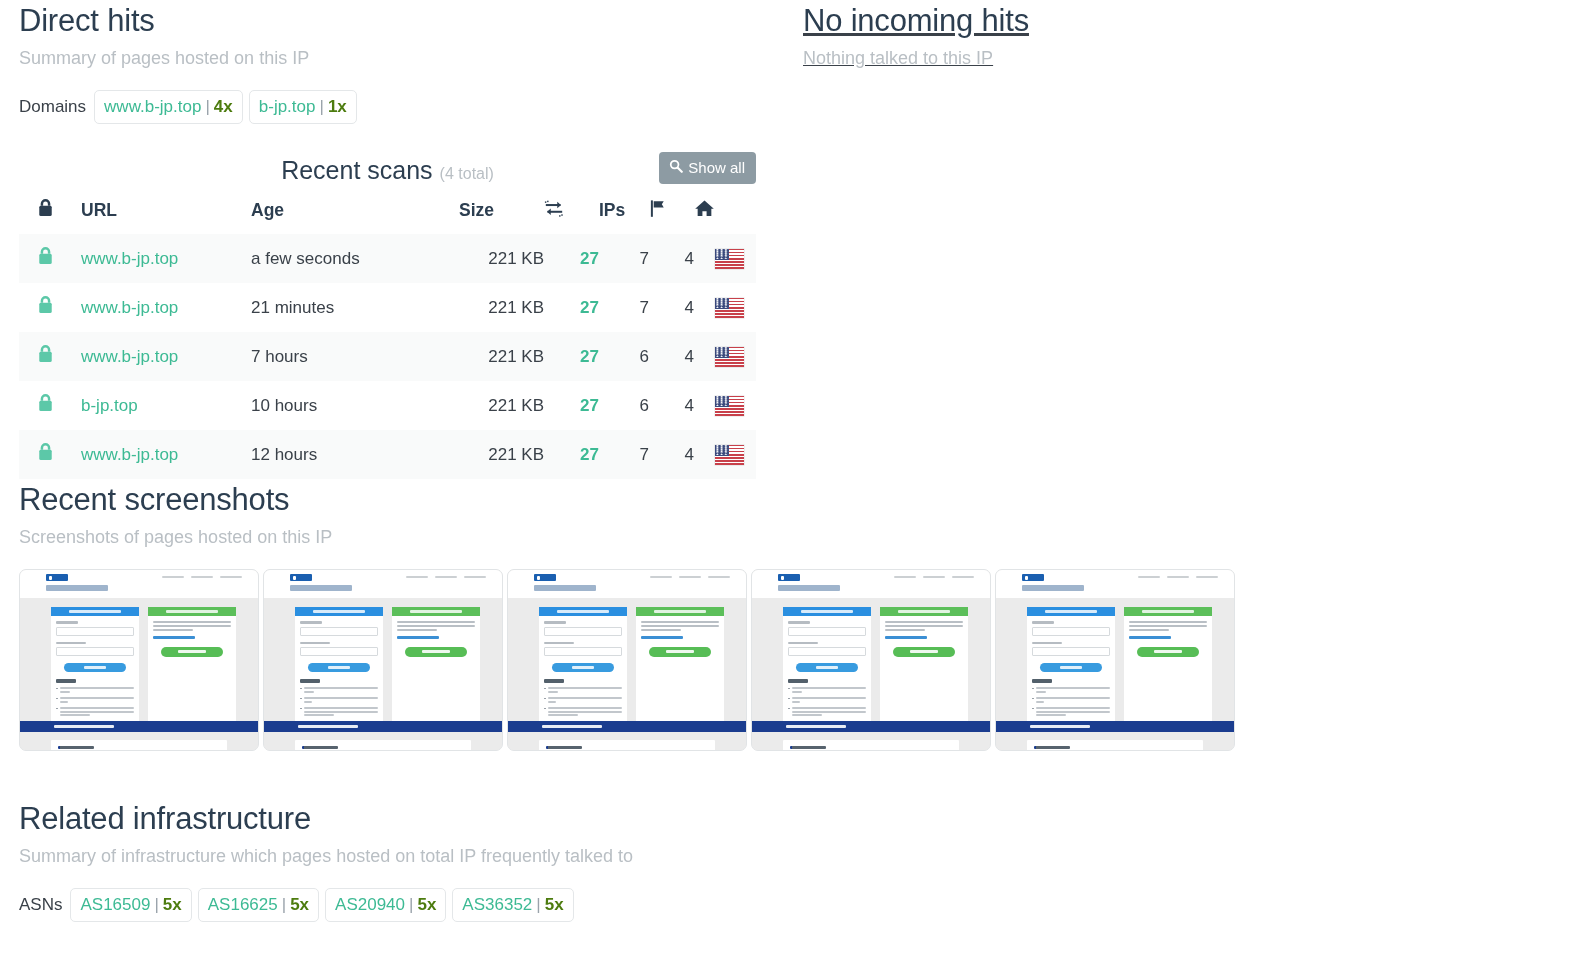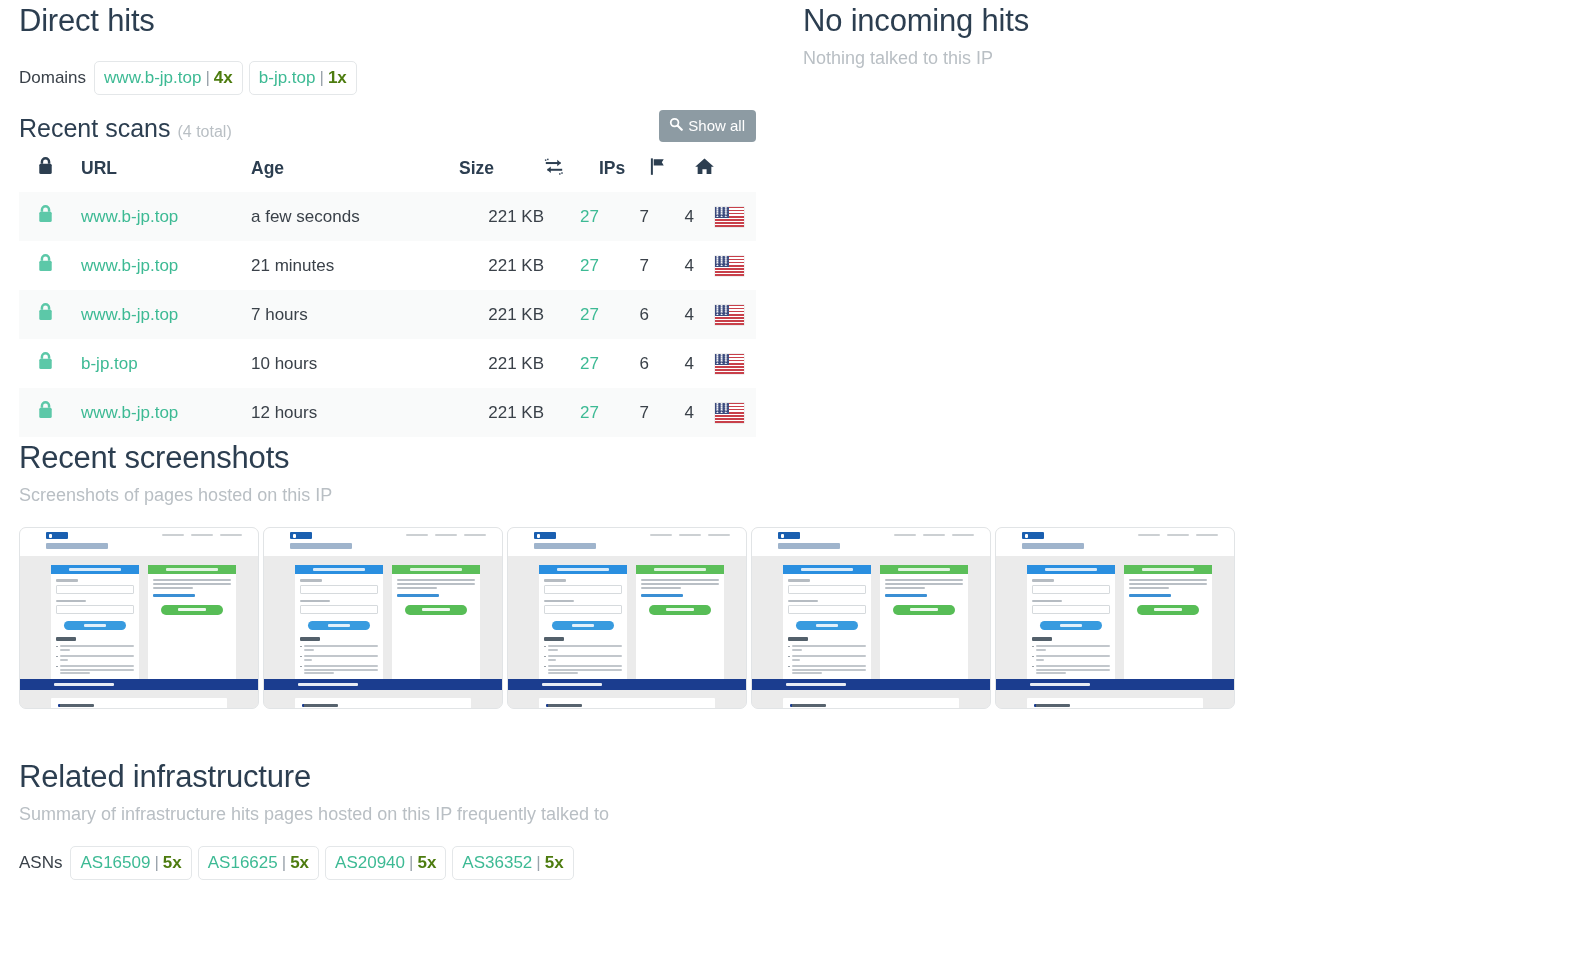--- a/index.html
+++ b/index.html
@@ -18,21 +18,21 @@
     height: 977px;
     padding: 0;
   }
 
   
   .top-cols {
     display: flex;
     width: 100%;
   }
   .col-left  { width: 788px; padding-left: 19px; }
-  .col-right { width: 788px; padding-left: 15px; }
+  .col-right { width: 788px; padding-left: 15px; text-decoration: underline; }
 
   h2.sec-title {
     font-size: 31px;
     font-weight: 400;
     color: #2c3e50;
     margin: 0;
     padding-top: 2px;
     line-height: 38px;
     letter-spacing: -0.2px;
   }
@@ -68,23 +68,24 @@
     white-space: nowrap;
   }
   .chip .dom { color: #3dba94; }
   .chip .sep { color: #9aa3ab; padding: 0 4px; }
   .chip .cnt { color: #4d7c0f; font-weight: bold; }
 
   
   .scans-head {
     display: flex;
     align-items: flex-end;
-    margin-top: 19px;
+    margin-top: 32px;
     position: relative;
     width: 737px;
+    justify-content: center;
   }
   .scans-head h3 {
     margin: 0;
     font-size: 25px;
     font-weight: 400;
     color: #2c3e50;
     line-height: 29px;
   }
   .scans-head .total {
     font-size: 16px;
@@ -130,21 +131,21 @@
     color: #3a4149;
     vertical-align: middle;
     height: 49px;
   }
   table.scans tbody tr.alt { background: #f9fafa; }
 
   .c-lock  { width: 62px; padding-left: 18px !important; }
   .c-url   { width: 170px; }
   .c-age   { width: 208px; }
   .c-size  { width: 85px; text-align: right; }
-  .c-req   { width: 55px; text-align: right; }
+  .c-req   { width: 55px; text-align: right; font-weight: bold; }
   .c-ips   { width: 50px; text-align: right; }
   .c-flagn { width: 45px; text-align: right; }
   .c-geo   { width: 62px; text-align: right; padding-right: 12px !important; }
 
   th.c-lock { padding-left: 18px !important; }
 
   .url-link { color: #3dba94; text-decoration: none; }
   .req-link { color: #3dba94; text-decoration: none; }
 
   
@@ -341,20 +342,21 @@
 </style>
 </head>
 <body>
 
 <div class="page">
 
   <div class="top-cols">
 
     <div class="col-left">
       <h2 class="sec-title">Direct hits</h2>
+      <p class="sec-sub">Summary of pages hosted on this IP</p>
 
       <div class="chip-row">
         <span class="chip-row-label">Domains</span>
 
         <span class="chip">
           <span class="dom">www.b-jp.top</span>
           <span class="sep">|</span>
           <span class="cnt">4x</span>
         </span>
 
@@ -913,21 +915,21 @@
             </div>
           </div>
         </div>
       </div>
 
     </div>
   </div>
 
   <div class="infra-section">
     <h2 class="sec-title">Related infrastructure</h2>
-    <p class="sec-sub">Summary of infrastructure hits pages hosted on this IP frequently talked to</p>
+    <p class="sec-sub">Summary of infrastructure which pages hosted on total IP frequently talked to</p>
 
     <div class="chip-row">
       <span class="chip-row-label">ASNs</span>
 
       <span class="chip asn">
         <span class="dom">AS16509</span>
         <span class="sep">|</span>
         <span class="cnt">5x</span>
       </span>
       <span class="chip asn">

